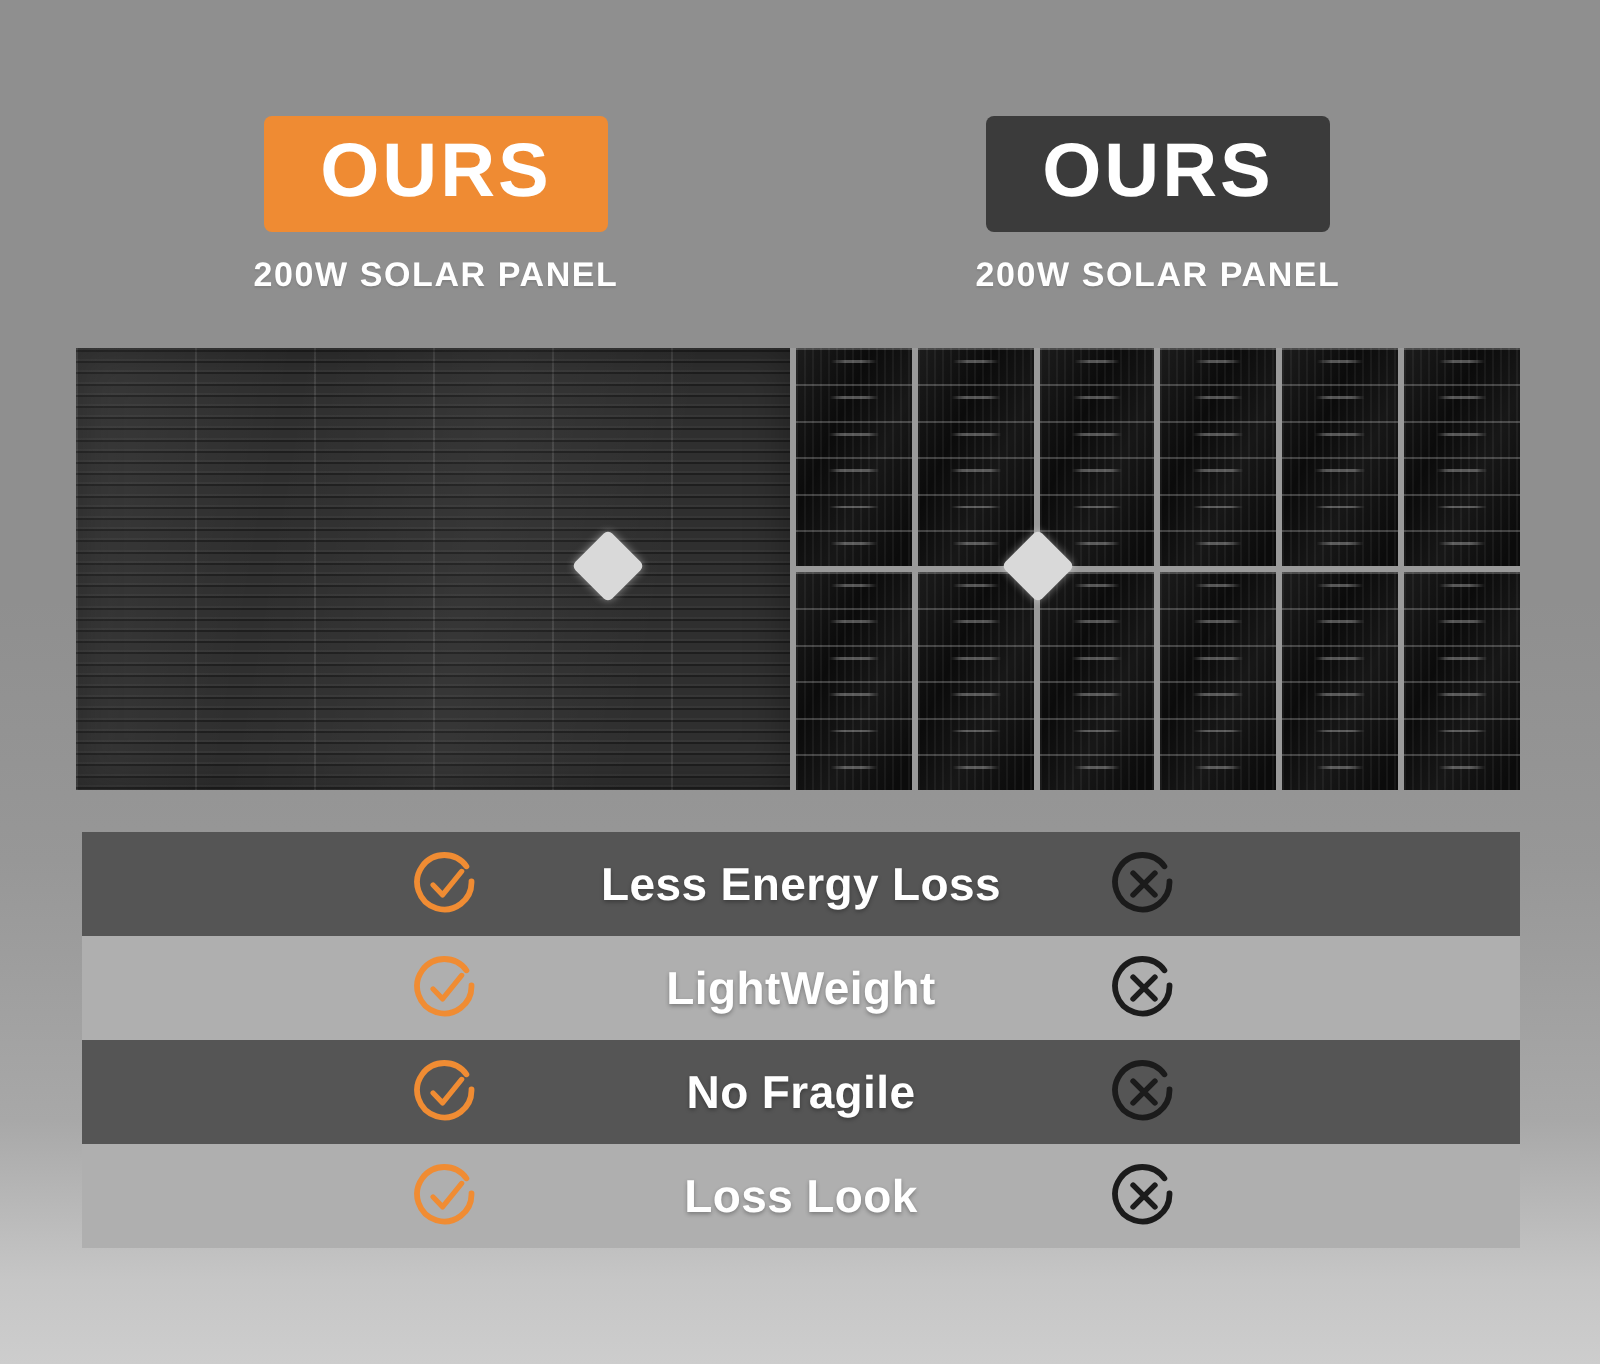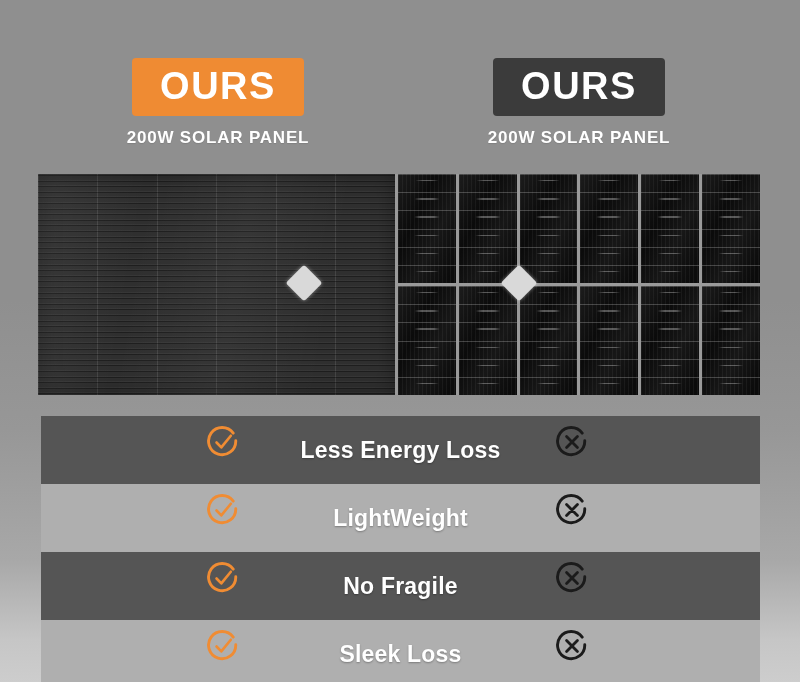--- a/index.html
+++ b/index.html
@@ -173,21 +173,21 @@
 
   
   .rows {
     position: absolute;
     left: 41px;
     top: 416px;
     width: 719px;
   }
   .row {
     position: relative;
-    height: 68px;
+    height: 52px;
     display: flex;
     align-items: center;
   }
   .row-dark  { background: #555555; }
   .row-light { background: #afafaf; }
 
   .row-feature {
     position: absolute;
     left: 0;
     right: 0;
@@ -302,21 +302,21 @@
       </div>
     </div>
 
     <div class="row row-light">
       <div class="icon-slot slot-check">
         <svg viewBox="0 0 40 40">
           <path d="M32 9.6 A16 16 0 1 0 35 18.5" fill="none" stroke="#F08C33" stroke-width="3.4" stroke-linecap="round"></path>
           <path d="M12.4 20.6 L18 26.4 L29.2 12.6" fill="none" stroke="#F08C33" stroke-width="3.1" stroke-linecap="round" stroke-linejoin="round"></path>
         </svg>
       </div>
-      <div class="row-feature nowrap">Sleek Loss</div>
+      <div class="row-feature nowrap">Loss Look</div>
       <div class="icon-slot slot-cross">
         <svg viewBox="0 0 40 40">
           <path d="M32 9.6 A16 16 0 1 0 35 18.5" fill="none" stroke="#1b1b1b" stroke-width="3.4" stroke-linecap="round"></path>
           <path d="M13.6 13.6 L26.4 26.4 M26.4 13.6 L13.6 26.4" fill="none" stroke="#1b1b1b" stroke-width="3.3" stroke-linecap="round"></path>
         </svg>
       </div>
     </div>
 
   </div>
 </div>

